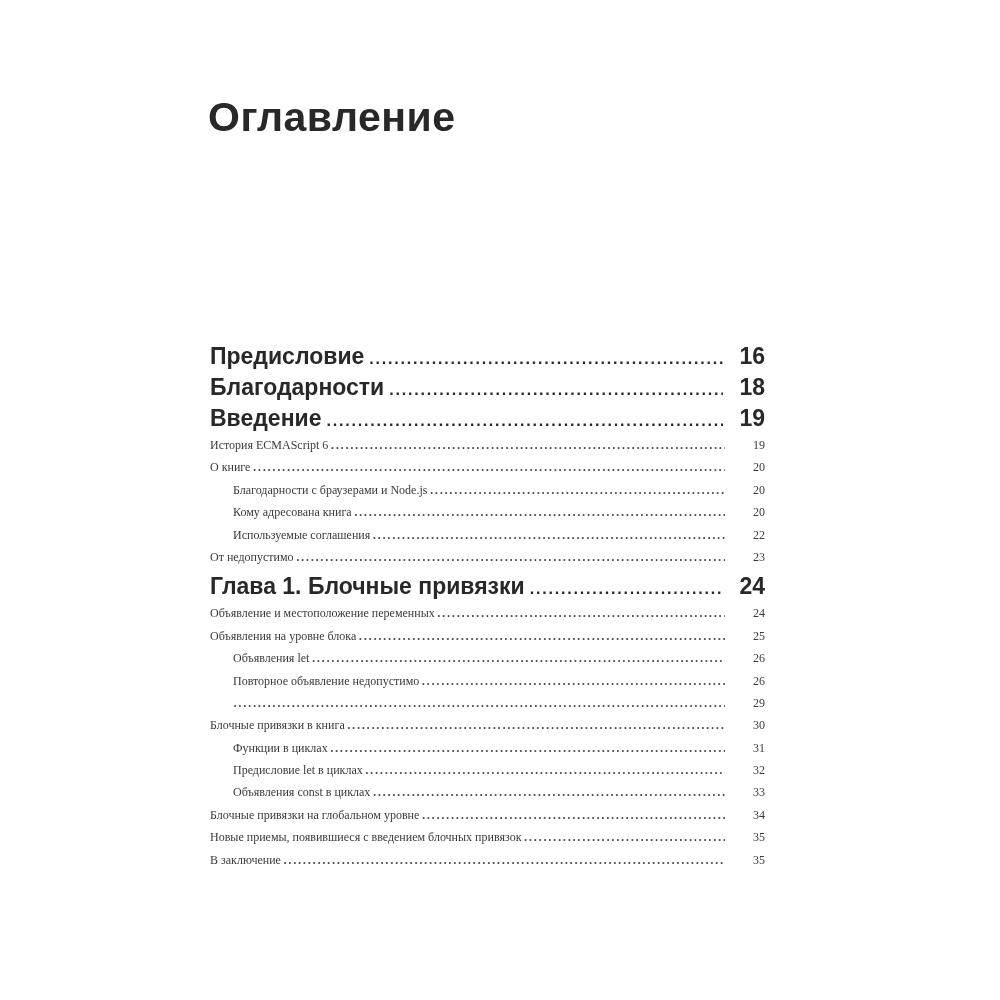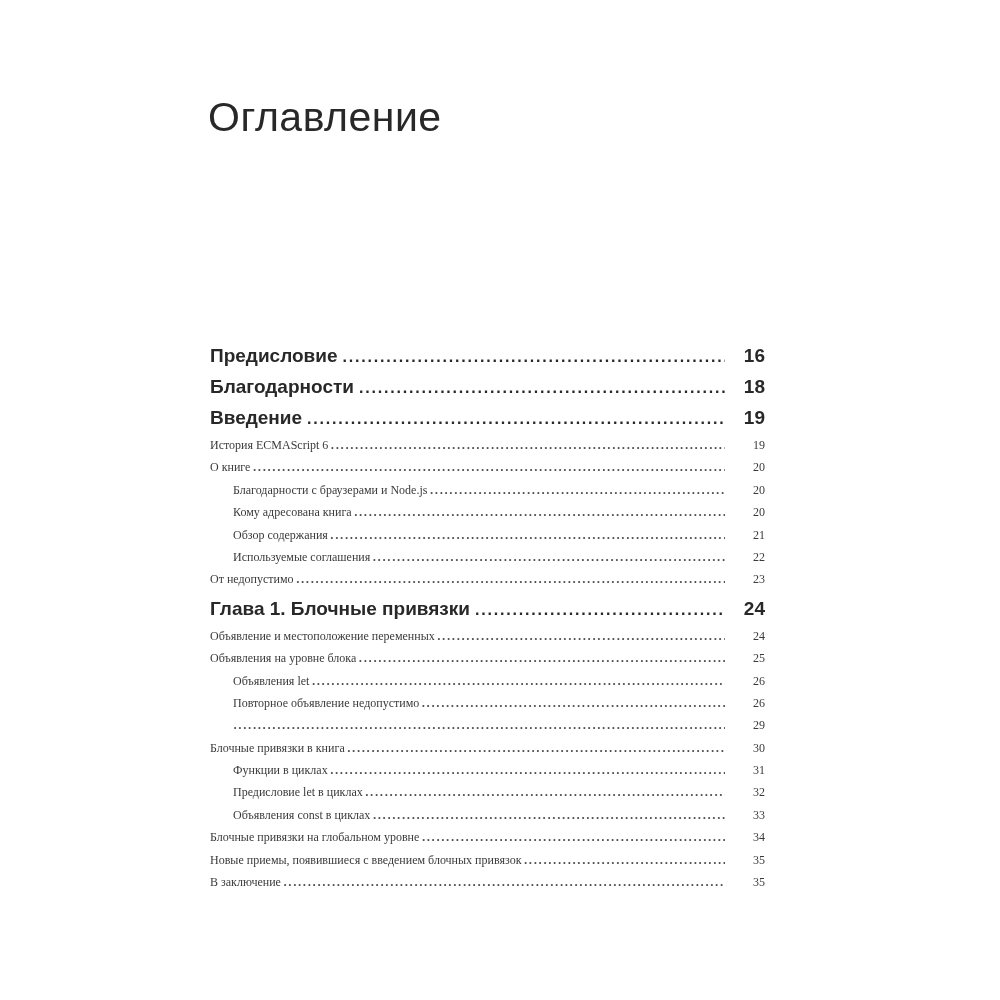--- a/index.html
+++ b/index.html
@@ -14,21 +14,21 @@
     font-family:"Liberation Serif", serif;
     overflow:hidden;
     position:relative;
   }
   .sheet{position:absolute;inset:0;background:var(--bg);}
   .doc-title{
     position:absolute;
     left:208px;top:95px;
     margin:0;
     font-family:"Liberation Sans", sans-serif;
-    font-weight:normal;
+    font-weight:bold;
     font-size:41px;
     line-height:1.1;
     letter-spacing:0.5px;
     color:var(--text-chapter);
   }
   .toc{
     position:absolute;
     left:210px;top:344px;
     width:555px;
   }
@@ -60,21 +60,21 @@
     margin-left:16px;
     min-width:24px;
     text-align:right;
   }
   .toc-row.indent{
     padding-left:23px;
   }
   .toc-row.chapter{
     font-family:"Liberation Sans", sans-serif;
     font-weight:bold;
-    font-size:19px;
+    font-size:23px;
     height:24px;
     line-height:24px;
     color:var(--text-chapter);
     margin-top:7px;
     margin-bottom:3px;
     justify-content:space-between;
   }
   .toc-row.chapter:first-child{margin-top:0;}
   .toc-row.chapter .label{margin-right:5px;}
   .toc-row.chapter .dots{color:var(--text-chapter);}
@@ -118,25 +118,20 @@
         <span class="label">Благодарности с браузерами и Node.js</span>
         <span class="dots"></span>
         <span class="page-num">20</span>
       </div>
       <div class="toc-row indent">
         <span class="label">Кому адресована книга</span>
         <span class="dots"></span>
         <span class="page-num">20</span>
       </div>
       <div class="toc-row indent">
-        <span class="label">Обзор содержания</span>
-        <span class="dots"></span>
-        <span class="page-num">21</span>
-      </div>
-      <div class="toc-row indent">
         <span class="label">Используемые соглашения</span>
         <span class="dots"></span>
         <span class="page-num">22</span>
       </div>
       <div class="toc-row">
         <span class="label">От недопустимо</span>
         <span class="dots"></span>
         <span class="page-num">23</span>
       </div>
       <div class="toc-row chapter">

